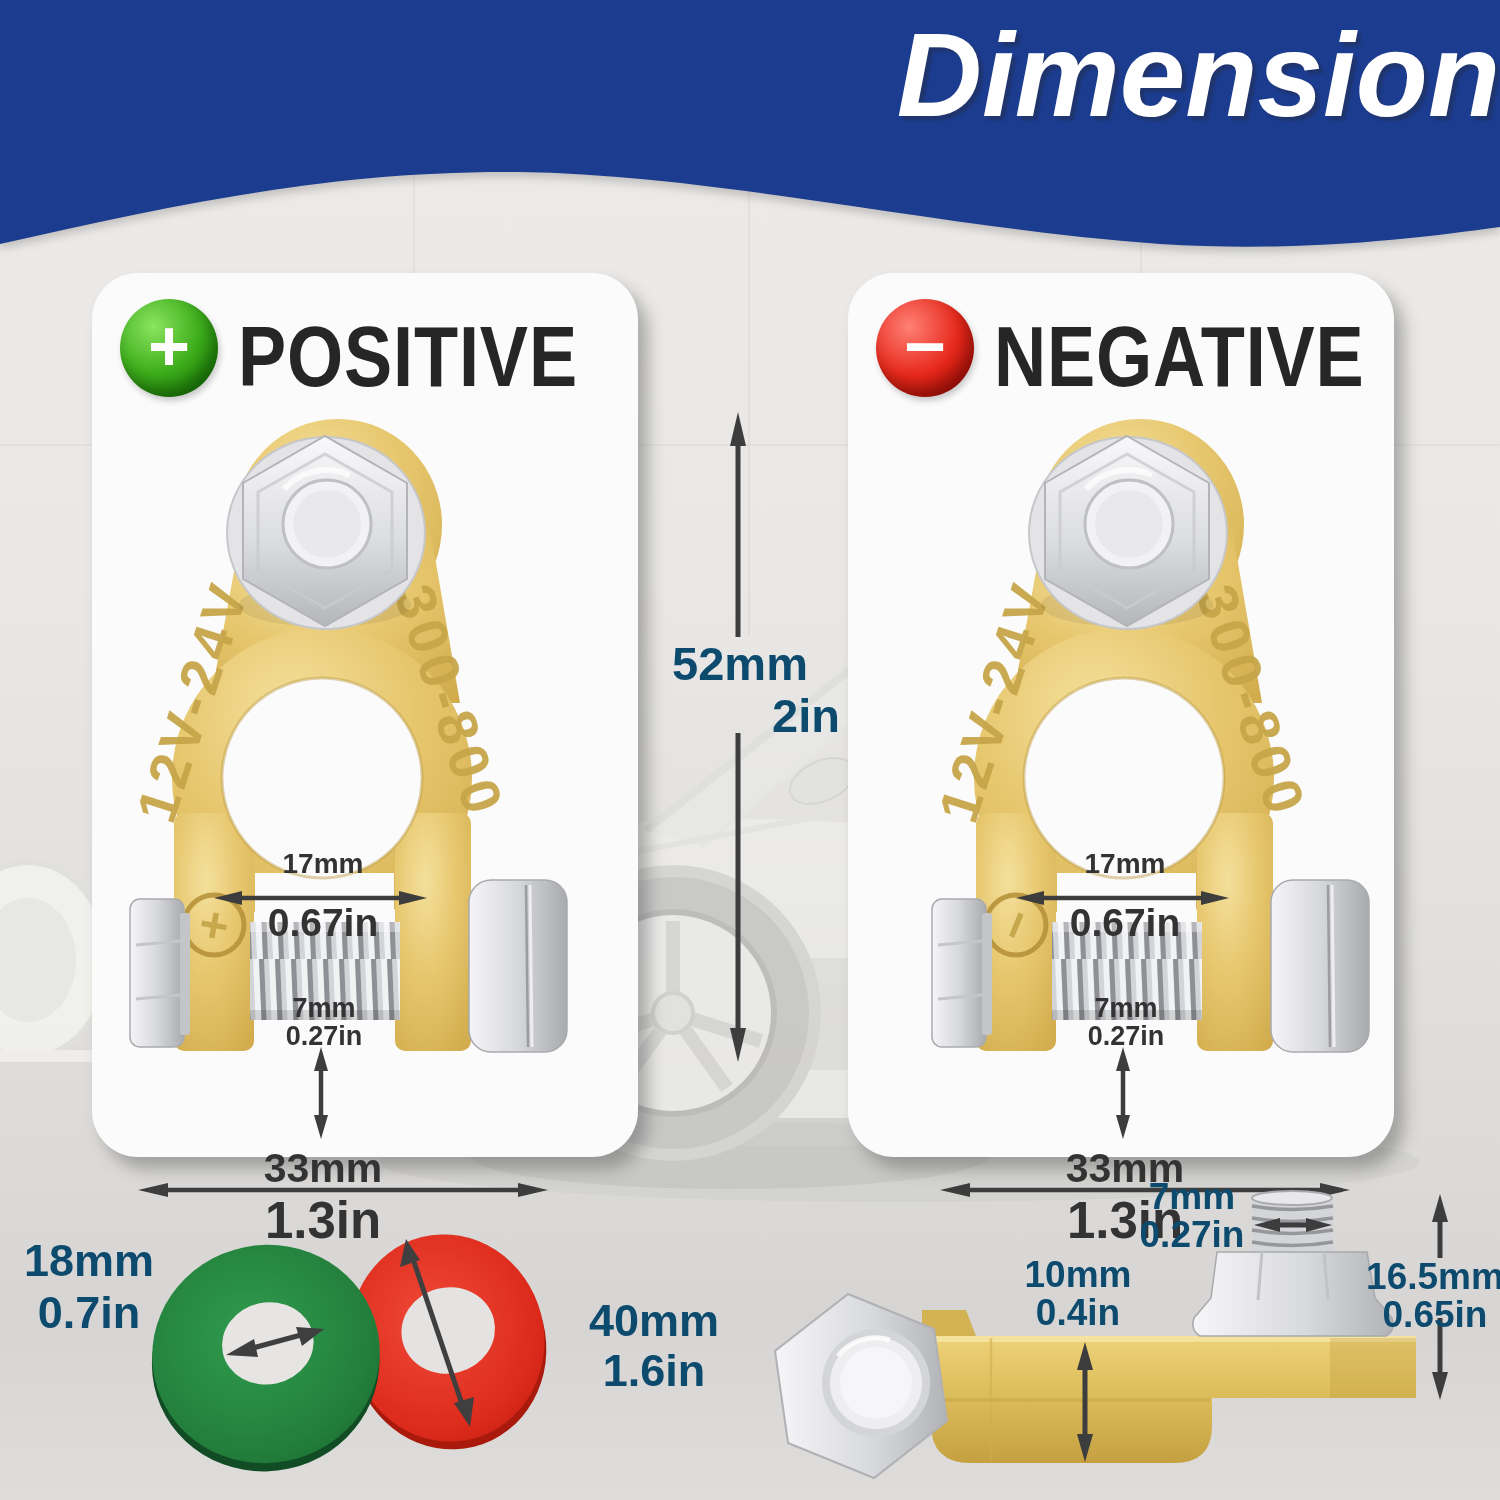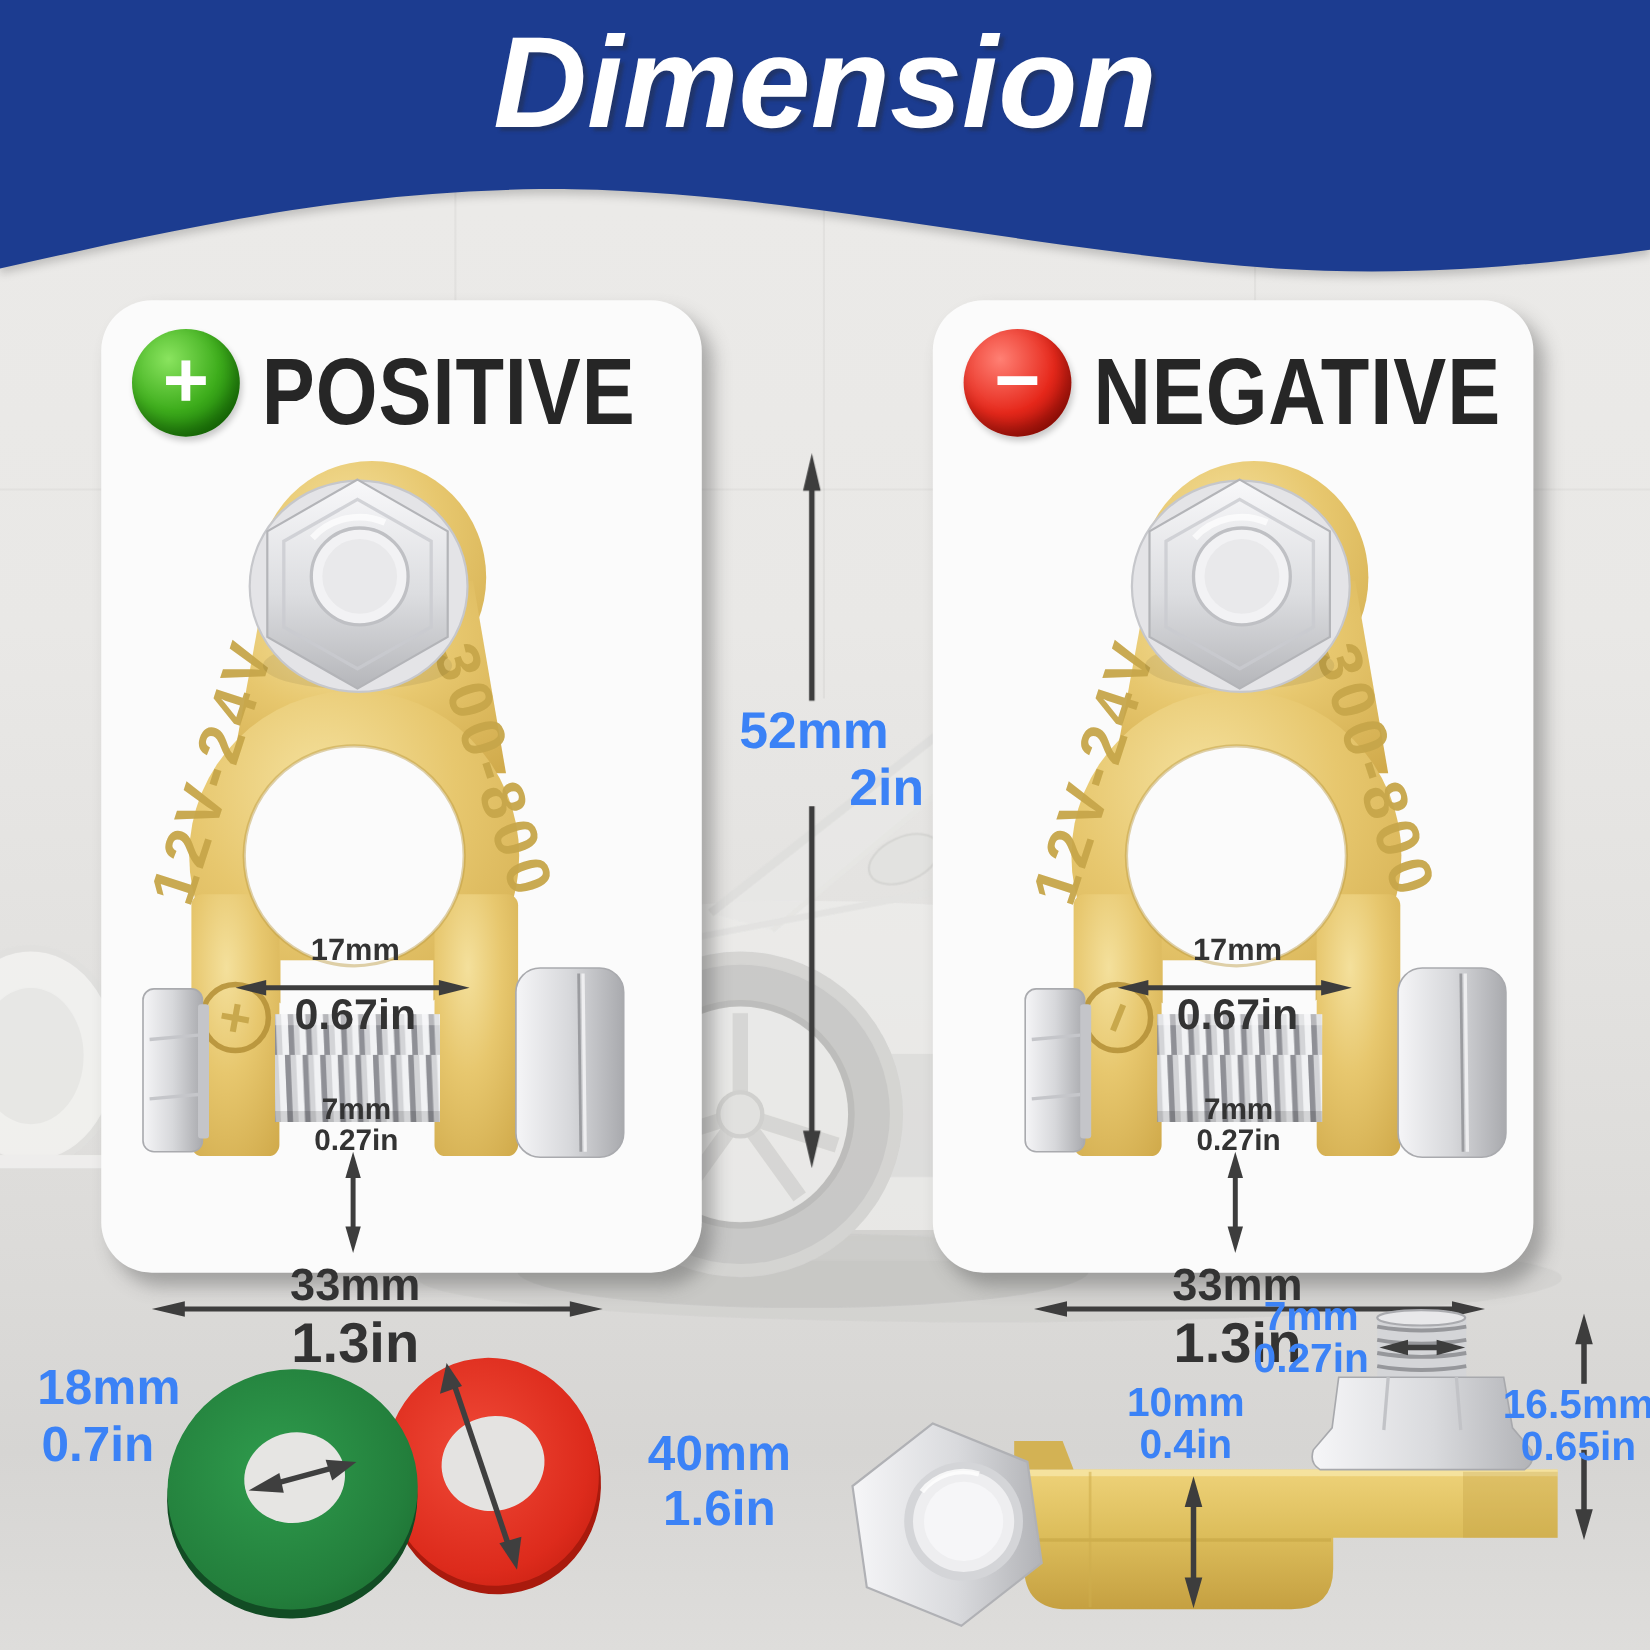--- a/index.html
+++ b/index.html
@@ -5,21 +5,21 @@
   html,body{margin:0;padding:0;}
   body{width:1500px;height:1500px;position:relative;overflow:hidden;
        font-family:"Liberation Sans",sans-serif;
        background:linear-gradient(180deg,#ecebe9 0%,#e9e8e6 38%,#e2e1df 60%,#dbdad8 78%,#d6d5d3 88%,#dedddb 100%);}
   .abs{position:absolute;}
   
   .grout-v{position:absolute;top:160px;height:475px;width:2px;background:rgba(0,0,0,.035);}
   .grout-h{position:absolute;left:0;width:1500px;height:2px;background:rgba(0,0,0,.03);}
   
   #header-wave{position:absolute;left:0;top:0;width:1500px;height:300px;filter:drop-shadow(0 5px 4px rgba(0,0,0,.18));}
-  #title{position:absolute;left:0;top:16px;width:1500px;text-align:center;color:#fff;
+  #title{position:absolute;left:0;top:16px;width:1500px;text-align:right;color:#fff;
          font-size:118px;font-weight:800;font-style:italic;line-height:1.0;
          text-shadow:4px 4px 3px rgba(40,40,40,.35);}
   
   .card{position:absolute;top:273px;width:546px;height:884px;background:#fbfbfb;border-radius:46px;
         box-shadow:10px 12px 16px rgba(90,90,90,.45);}
   #card-pos{left:92px;} #card-neg{left:848px;}
   .badge{position:absolute;left:28px;top:26px;width:98px;height:98px;border-radius:50%;
          box-shadow:inset -6px -10px 14px rgba(0,0,0,.25), 2px 4px 6px rgba(0,0,0,.2);}
   .badge.green{background:radial-gradient(circle at 34% 28%,#8ae45f 0%,#3fae1d 48%,#1d8508 78%,#116400 100%);}
   .badge.red{background:radial-gradient(circle at 34% 28%,#ff8074 0%,#e6281b 52%,#b30f06 82%,#8e0800 100%);}
@@ -36,21 +36,21 @@
   .dim{position:absolute;font-weight:700;color:#333;text-align:center;line-height:1.0;}
   .d17 {left:106px;top:577px;width:250px;font-size:28px;}
   .d067{left:106px;top:630px;width:250px;font-size:39px;}
   .d7  {left:152px;top:722px;width:160px;font-size:27px;}
   .d027{left:152px;top:750px;width:160px;font-size:27px;}
   .d33 {left:106px;top:875px;width:250px;font-size:41px;}
   .d13 {left:106px;top:922px;width:250px;font-size:51px;}
   .card .arr{position:absolute;}
   .a17{left:122px;top:617px;} .a7{left:221px;top:774px;} .a33{left:46px;top:909px;}
   
-  .pagedim{position:absolute;font-weight:700;color:#3b82f6;text-align:center;line-height:1.0;}
+  .pagedim{position:absolute;font-weight:700;color:#0c4a6e;text-align:center;line-height:1.0;}
 </style>
 </head>
 <body>
 
 <div class="grout-v" style="left:413px;"></div>
 <div class="grout-v" style="left:748px;"></div>
 <div class="grout-v" style="left:1140px;"></div>
 <div class="grout-h" style="top:444px;"></div>
 
 <svg class="abs" style="left:0;top:0;" width="1500" height="1500" viewBox="0 0 1500 1500">
@@ -292,21 +292,21 @@
     <line x1="108" y1="137" x2="182" y2="117" stroke="#3f3f3f" stroke-width="5"></line>
     <polygon points="96,140 124,124 128,142" fill="#3f3f3f"></polygon>
     <polygon points="194,114 166,112 172,131" fill="#3f3f3f"></polygon>
   </g>
   <g>
     <line x1="283" y1="44" x2="333" y2="192" stroke="#3f3f3f" stroke-width="5"></line>
     <polygon points="276,24 270,52 290,45" fill="#3f3f3f"></polygon>
     <polygon points="340,212 324,188 344,182" fill="#3f3f3f"></polygon>
   </g>
 </svg>
-<div class="pagedim" style="left:14px;top:1238px;width:150px;font-size:45px;text-align:right;">18mm</div>
+<div class="pagedim" style="left:14px;top:1238px;width:150px;font-size:45px;">18mm</div>
 <div class="pagedim" style="left:14px;top:1290px;width:150px;font-size:45px;">0.7in</div>
 <div class="pagedim" style="left:554px;top:1298px;width:200px;font-size:45px;">40mm</div>
 <div class="pagedim" style="left:554px;top:1348px;width:200px;font-size:45px;">1.6in</div>
 
 <svg class="abs" style="left:770px;top:1160px;" width="700" height="320" viewBox="0 0 700 320">
   <defs>
     <linearGradient id="golds" x1="0" y1="0" x2="0" y2="1">
       <stop offset="0%" stop-color="#eed279"></stop>
         <stop offset="45%" stop-color="#ddbe5c"></stop>
         <stop offset="100%" stop-color="#c5a041"></stop>

